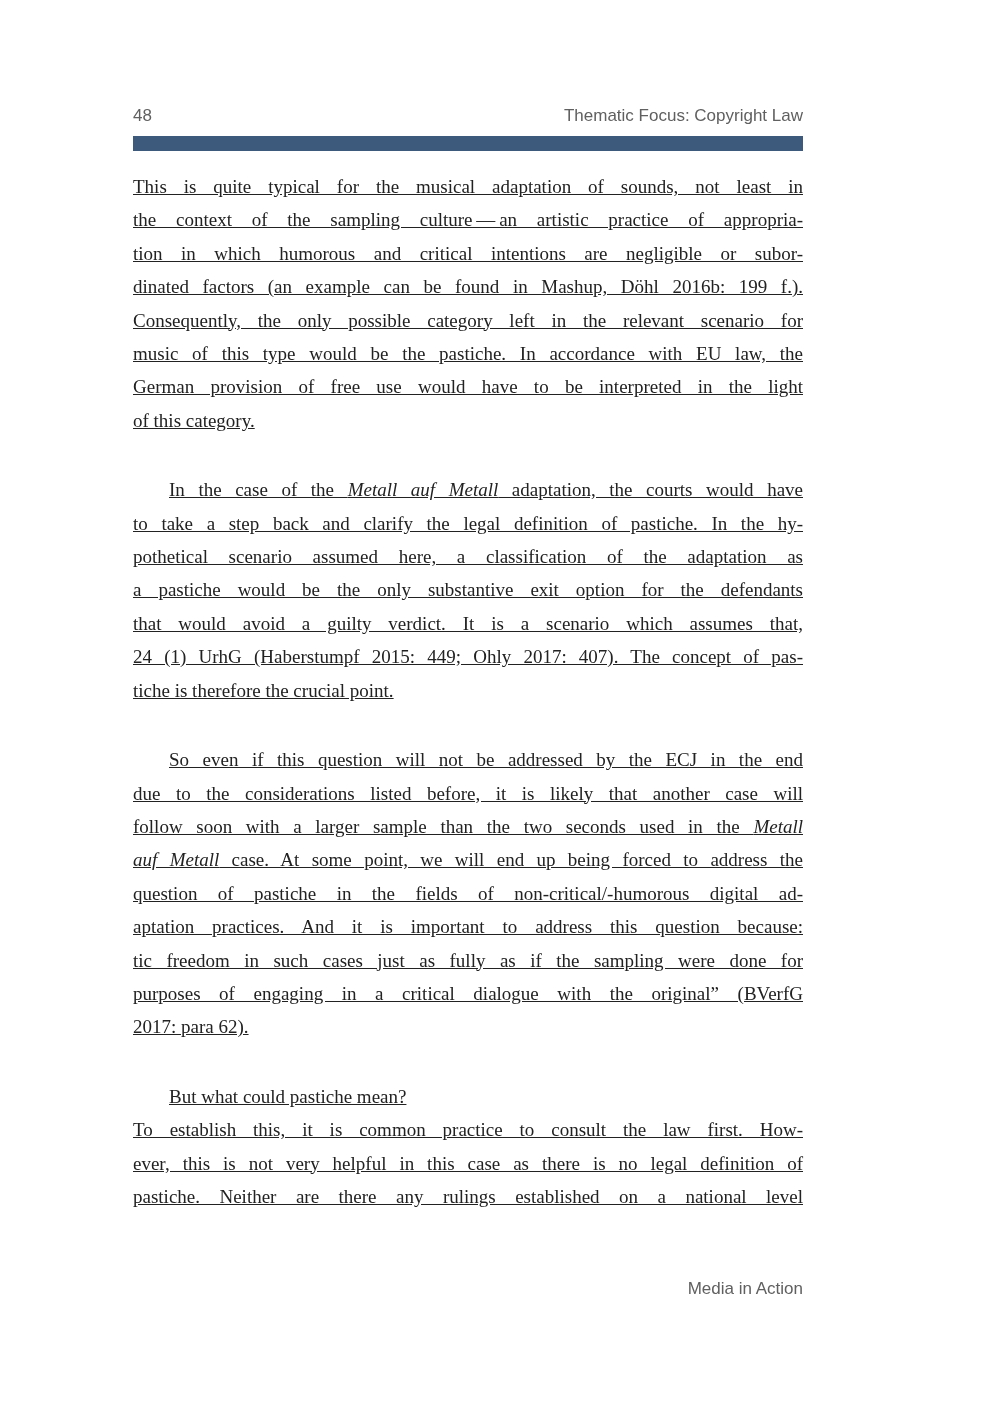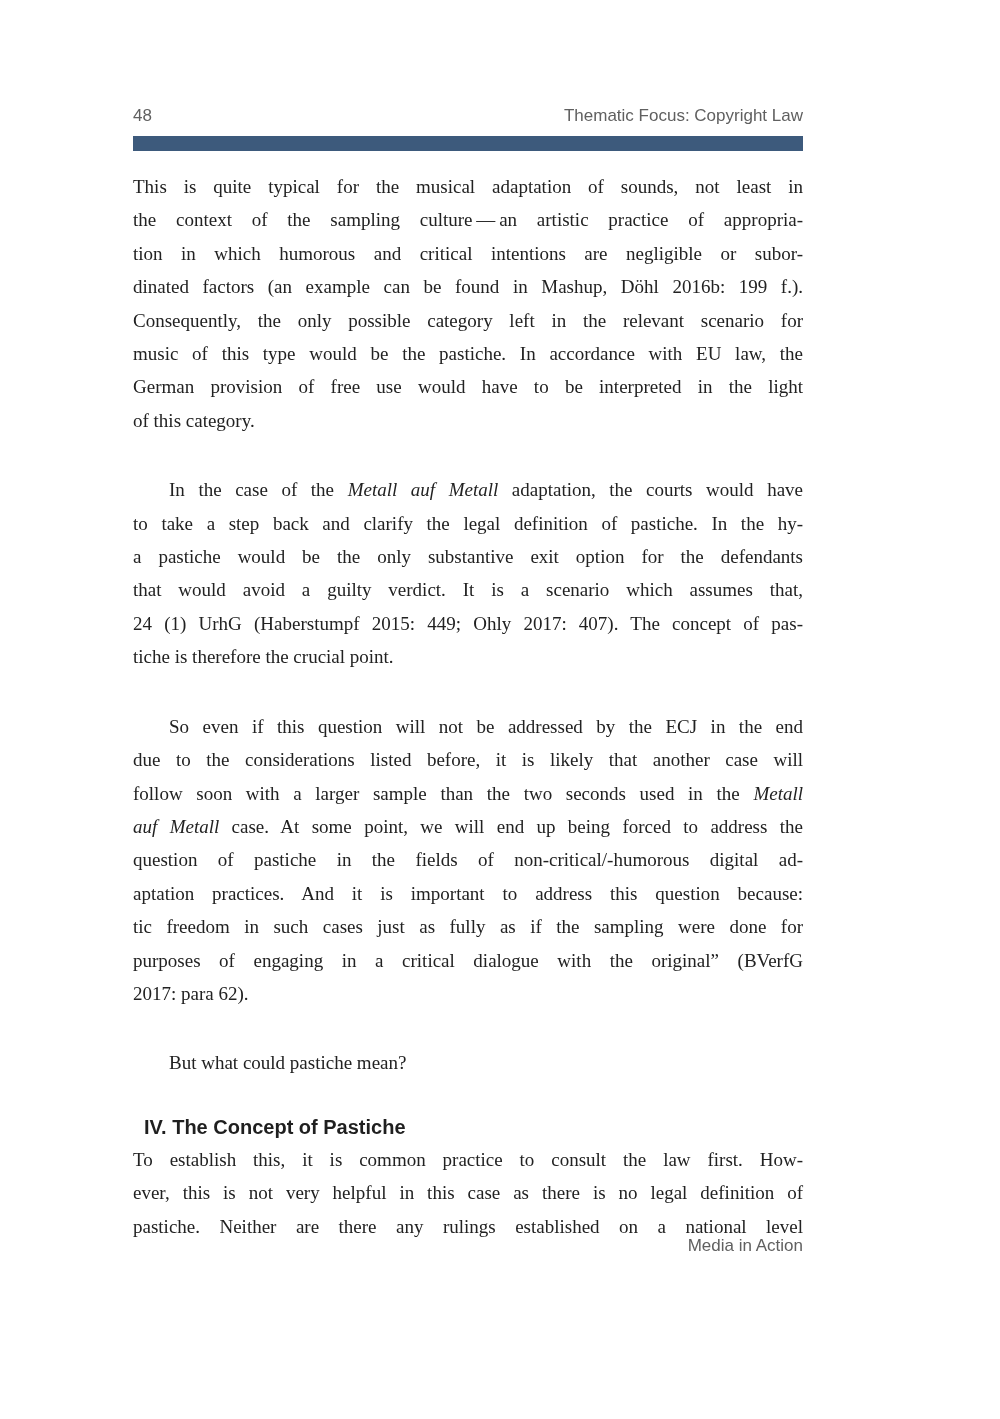--- a/index.html
+++ b/index.html
@@ -34,72 +34,72 @@
   .line.ind { text-indent: 36px; margin-top: 36px; }
   .line em { font-style: italic; }
   .heading {
     margin: 35px 0 4px 0; padding-left: 11px;
     font-family: "Liberation Sans", "DejaVu Sans", sans-serif;
     font-size: 20px; font-weight: bold; color: #1f1f1f;
     line-height: 24px;
   }
   .footer {
     position: absolute;
-    top: 1236px; left: 133px; width: 670px;
+    top: 1279px; left: 133px; width: 670px;
     text-align: right;
     font-family: "Liberation Sans", "DejaVu Sans", sans-serif;
     font-size: 17px; color: #606060;
   }
 </style>
 </head>
 <body>
 
 <div class="page">
 
   <div class="header">
     <span>48</span>
     <span>Thematic Focus: Copyright Law</span>
   </div>
 
   <div class="rule" style="background: rgb(61, 90, 124);"></div>
 
-  <div class="body-col" style="color: rgb(34, 34, 34);">
+  <div class="body-col" style="color: rgb(34, 34, 34); text-decoration: underline;">
       <div class="para">
         <div class="line jl"><span>This is quite typical for the musical adaptation of sounds, not least in</span></div>
         <div class="line jl"><span>the context of the sampling culture — an artistic practice of appropria-</span></div>
         <div class="line jl"><span>tion in which humorous and critical intentions are negligible or subor-</span></div>
         <div class="line jl"><span>dinated factors (an example can be found in Mashup, Döhl 2016b: 199 f.).</span></div>
         <div class="line jl"><span>Consequently, the only possible category left in the relevant scenario for</span></div>
         <div class="line jl"><span>music of this type would be the pastiche. In accordance with EU law, the</span></div>
         <div class="line jl"><span>German provision of free use would have to be interpreted in the light</span></div>
         <div class="line"><span>of this category.</span></div>
       </div>
       <div class="para">
         <div class="line jl ind"><span>In the case of the </span><em>Metall auf Metall</em><span> adaptation, the courts would have</span></div>
         <div class="line jl"><span>to take a step back and clarify the legal definition of pastiche. In the hy-</span></div>
+        <div class="line jl"><span>pothetical scenario assumed here, a classification of the adaptation as</span></div>
         <div class="line jl"><span>a pastiche would be the only substantive exit option for the defendants</span></div>
         <div class="line jl"><span>that would avoid a guilty verdict. It is a scenario which assumes that,</span></div>
         <div class="line jl"><span>24 (1) UrhG (Haberstumpf 2015: 449; Ohly 2017: 407). The concept of pas-</span></div>
         <div class="line"><span>tiche is therefore the crucial point.</span></div>
       </div>
       <div class="para">
         <div class="line jl ind"><span>So even if this question will not be addressed by the ECJ in the end</span></div>
         <div class="line jl"><span>due to the considerations listed before, it is likely that another case will</span></div>
         <div class="line jl"><span>follow soon with a larger sample than the two seconds used in the </span><em>Metall</em></div>
         <div class="line jl"><em>auf Metall</em><span> case. At some point, we will end up being forced to address the</span></div>
         <div class="line jl"><span>question of pastiche in the fields of non-critical/-humorous digital ad-</span></div>
         <div class="line jl"><span>aptation practices. And it is important to address this question because:</span></div>
         <div class="line jl"><span>tic freedom in such cases just as fully as if the sampling were done for</span></div>
         <div class="line jl"><span>purposes of engaging in a critical dialogue with the original” (BVerfG</span></div>
         <div class="line"><span>2017: para 62).</span></div>
       </div>
       <div class="para">
         <div class="line ind"><span>But what could pastiche mean?</span></div>
       </div>
-      <div class="heading">IV. The Concept of Pastiche</div>
       <div class="para">
         <div class="line jl"><span>To establish this, it is common practice to consult the law first. How-</span></div>
         <div class="line jl"><span>ever, this is not very helpful in this case as there is no legal definition of</span></div>
         <div class="line jl"><span>pastiche. Neither are there any rulings established on a national level</span></div>
       </div>
     </div>
 
   <div class="footer">
     <span>Media in Action</span>
   </div>

